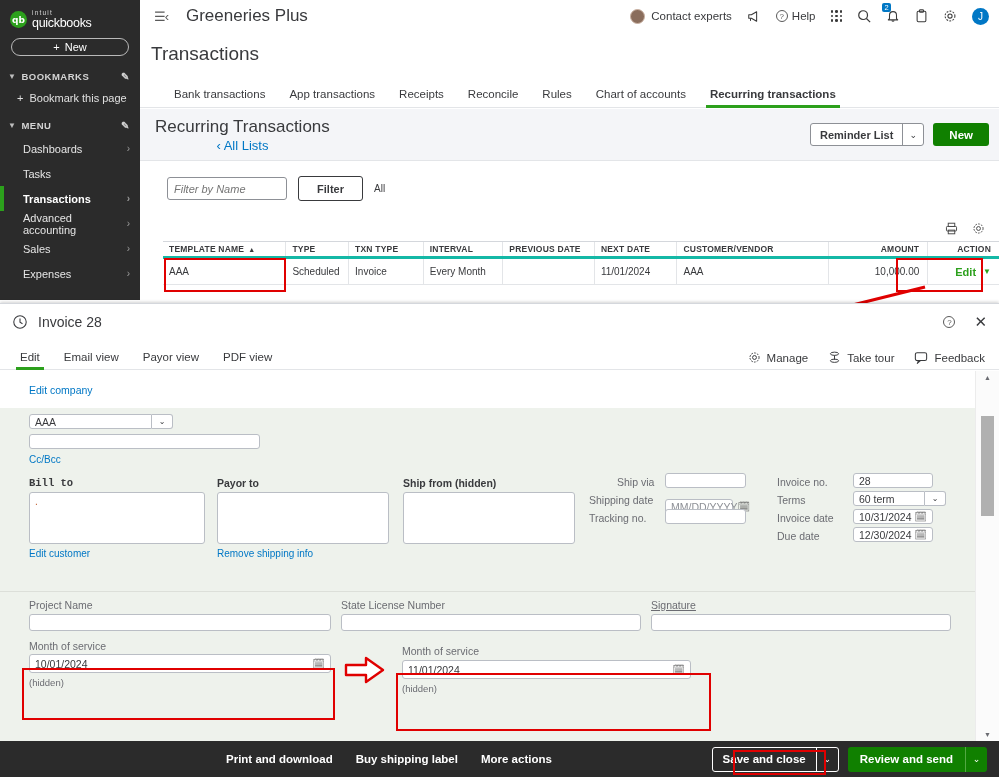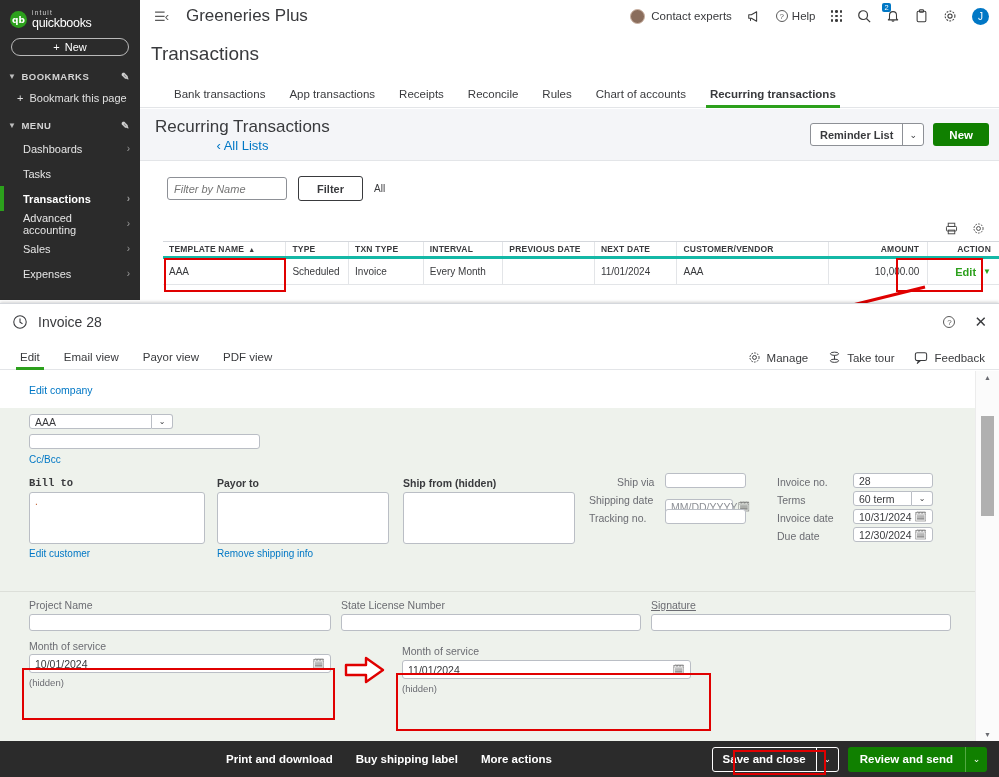--- a/index.html
+++ b/index.html
@@ -565,21 +565,21 @@
       </div>
 
       <div class="slabel" style="position:absolute; left:589px; top:104px;">Tracking no.</div>
       <input class="fld" style="position: absolute; left: 665px; top: 101px; width: 81px;" value="">
 
       <div class="slabel" style="position:absolute; left:777px; top:68px;">Invoice no.</div>
       <input class="fld" style="position: absolute; left: 853px; top: 65px; width: 80px;" value="28">
 
       <div class="slabel" style="position:absolute; left:777px; top:86px;">Terms</div>
       <div class="selwrap" style="position:absolute; left:853px; top:83px;">
-        <input class="fld" style="width: 59px; border-radius: 3px 0px 0px 3px;" value="60 term">
+        <input class="fld" style="width: 72px; border-radius: 3px 0px 0px 3px;" value="60 term">
         <span class="cv">⌄</span>
       </div>
 
       <div class="slabel" style="position:absolute; left:777px; top:104px;">Invoice date</div>
       <div class="dtfld" style="position:absolute; left:853px; top:101px; width:80px;">
         <span>10/31/2024</span>
         <span class="cal">🗓</span>
       </div>
 
       <div class="slabel" style="position:absolute; left:777px; top:122px;">Due date</div>

